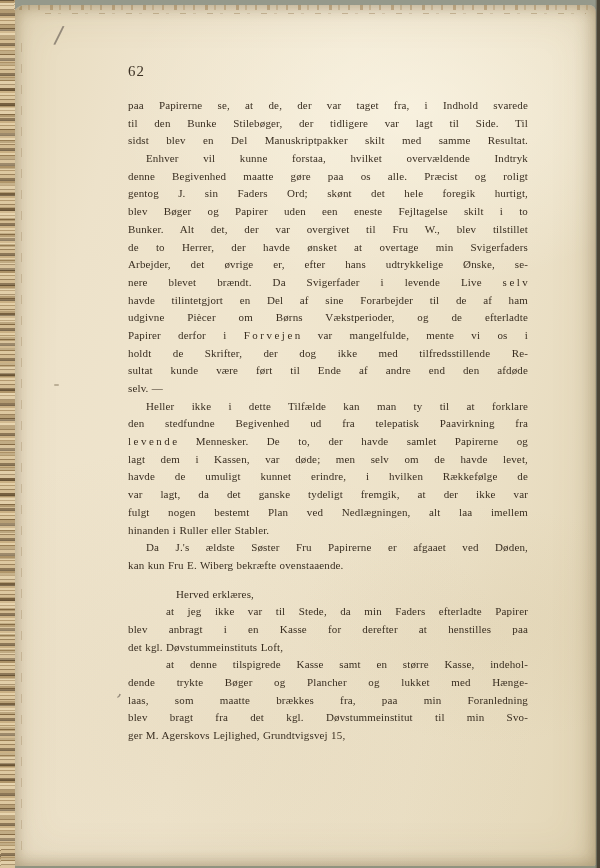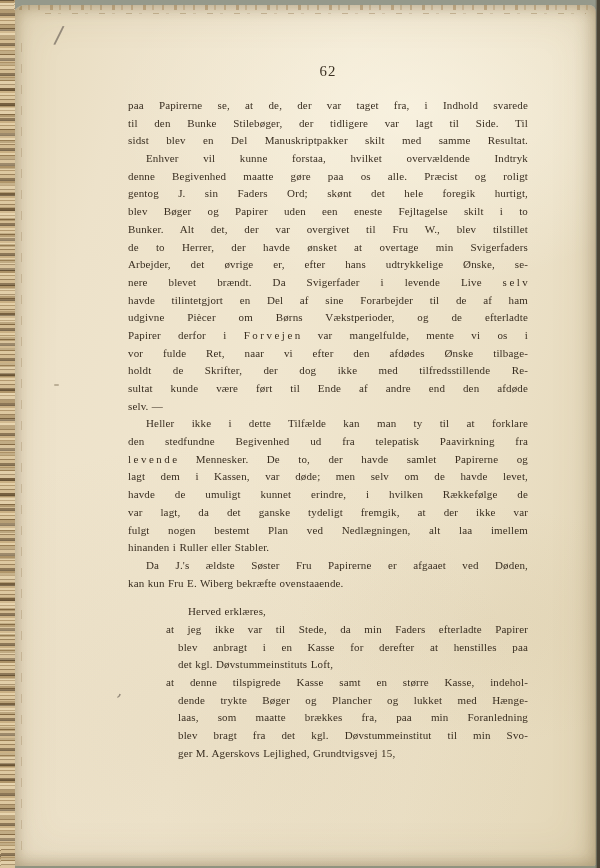--- a/index.html
+++ b/index.html
@@ -64,33 +64,33 @@
     position:absolute;right:0;top:0;bottom:0;width:5px;
     background:linear-gradient(270deg,#46413434 0,#4a4335 35%,rgba(74,67,53,0) 100%);
   }
   .edge-right-line{
     position:absolute;right:0;top:0;bottom:0;width:3px;background:#4a4437;
   }
 
   
   .pageno{
     position:absolute;left:128px;top:63px;width:400px;
-    text-align:center;font-size:14.8px;letter-spacing:1px;color:#3b3023;
+    font-size:14.8px;letter-spacing:1px;color:#3b3023;
   }
   .tb{
     position:absolute;left:128px;top:97px;width:400px;
     font-size:11px;line-height:17.7px;color:#392e21;
     letter-spacing:.15px;word-spacing:.04em;
   }
   .ln{height:17.7px;white-space:nowrap;}
   .j{text-align:justify;text-align-last:justify;}
   .ind{padding-left:18px;}
   .o-at{margin-left:38px;}
-  .o-cont{margin-left:50px;}
-  .decl-head{margin-left:60px;margin-top:11px;}
+  .o-cont{}
+  .decl-head{margin-left:48px;margin-top:11px;}
 
   
   .pencil{position:absolute;color:#93897a;font-family:"DejaVu Serif",serif;}
   .mark-slash{left:55px;top:21px;font-size:24px;transform:rotate(9deg);font-weight:300;}
   .mark-comma{left:118px;top:680px;font-size:17px;transform:rotate(12deg);}
   .speck{position:absolute;left:54px;top:384px;width:5px;height:2px;
     background:rgba(128,112,86,.45);border-radius:2px;}
 </style>
 </head>
 <body>
@@ -122,21 +122,20 @@
       <div class="ln j">denne Begivenhed maatte gøre paa os alle. Præcist og roligt</div>
       <div class="ln j">gentog J. sin Faders Ord; skønt det hele foregik hurtigt,</div>
       <div class="ln j">blev Bøger og Papirer uden een eneste Fejltagelse skilt i to</div>
       <div class="ln j">Bunker. Alt det, der var overgivet til Fru W., blev tilstillet</div>
       <div class="ln j">de to Herrer, der havde ønsket at overtage min Svigerfaders</div>
       <div class="ln j">Arbejder, det øvrige er, efter hans udtrykkelige Ønske, se-</div>
       <div class="ln j">nere blevet brændt. Da Svigerfader i levende Live s e l v</div>
       <div class="ln j">havde tilintetgjort en Del af sine Forarbejder til de af ham</div>
       <div class="ln j">udgivne Piècer om Børns Vækstperioder, og de efterladte</div>
       <div class="ln j">Papirer derfor i F o r v e j e n var mangelfulde, mente vi os i</div>
-      <div class="ln j">vor fulde Ret, naar vi efter den afdødes Ønske tilbage-</div>
       <div class="ln j">holdt de Skrifter, der dog ikke med tilfredsstillende Re-</div>
       <div class="ln j">sultat kunde være ført til Ende af andre end den afdøde</div>
       <div class="ln">selv. —</div>
     </div>
 
     <div>
       <div class="ln j ind">Heller ikke i dette Tilfælde kan man ty til at forklare</div>
       <div class="ln j">den stedfundne Begivenhed ud fra telepatisk Paavirkning fra</div>
       <div class="ln j">l e v e n d e Mennesker. De to, der havde samlet Papirerne og</div>
       <div class="ln j">lagt dem i Kassen, var døde; men selv om de havde levet,</div>

